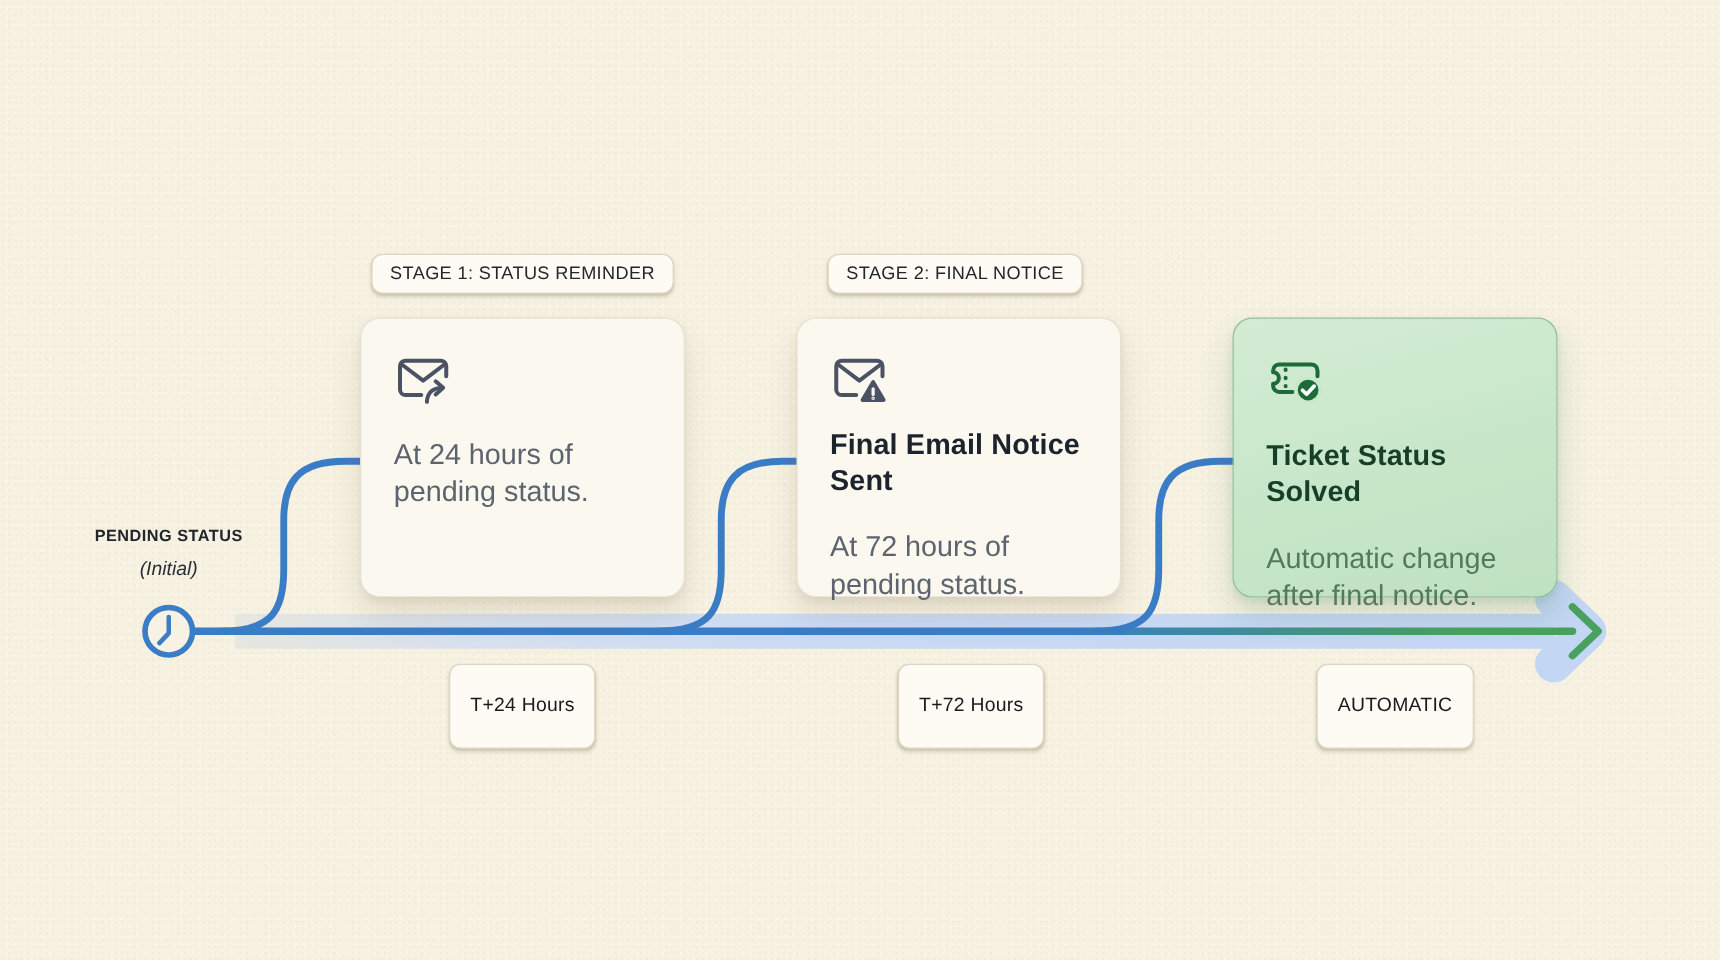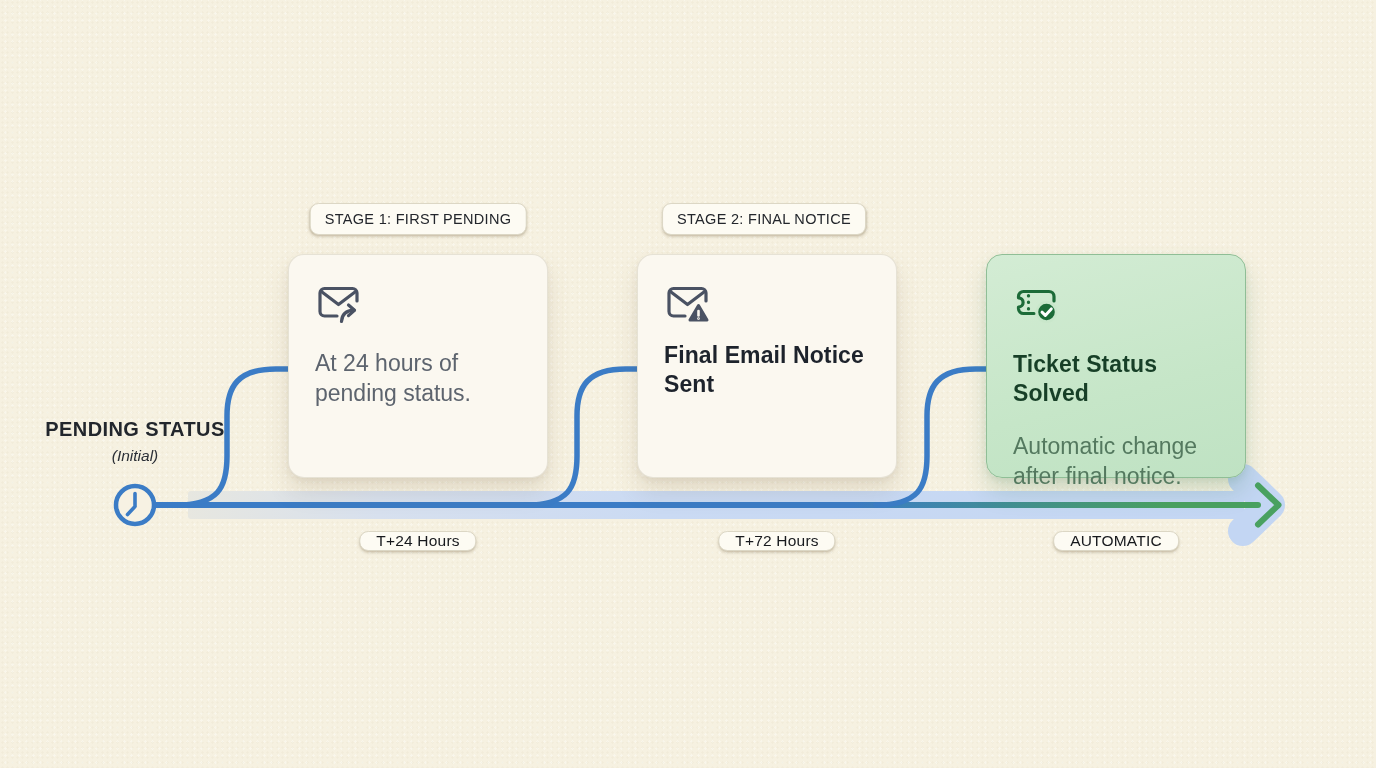--- a/index.html
+++ b/index.html
@@ -15,32 +15,32 @@
     background-position: 0 0, 2px 3px;
     overflow: hidden;
   }
   svg.lines { position:absolute; left:0; top:0; z-index:1; }
 
   
   .start-label {
     position:absolute; left:35px; top:418px; width:200px;
     text-align:center; z-index:2; color:#22262c;
   }
-  .start-label .l1 { font-size:20px; font-weight:600; letter-spacing:0.4px; line-height:22px; }
+  .start-label .l1 { font-size:13px; font-weight:600; letter-spacing:0.4px; line-height:22px; }
   .start-label .l2 { font-size:15.5px; font-weight:400; line-height:22px; margin-top:5px; color:#2b2f36;font-style:italic; }
 
   
   .chip {
     position:absolute; transform:translateX(-50%);
     background:#fdfbf3; border:1px solid #dcd7c5; border-radius:9px;
     box-shadow:0 2px 3px rgba(128,112,80,0.28), 0 1px 1px rgba(128,112,80,0.12);
     white-space:nowrap; z-index:3; color:#23262c;
   }
   .stage-badge { top:203px; padding:7px 14px; font-size:14.5px; font-weight:500; letter-spacing:0.3px; }
-  .time-pill  { top:531px; padding:0 16px; font-size:15.5px; font-weight:500; letter-spacing:0.2px; color:#17191d; }
+  .time-pill  { top:531px; padding:24px 16px; font-size:15.5px; font-weight:500; letter-spacing:0.2px; color:#17191d; }
 
   
   .stage-card {
     position:absolute; top:254px; width:260px; height:224px; box-sizing:border-box;
     background:#fbf8f0;
     border:1px solid rgba(125,110,75,0.16);
     border-radius:16px;
     box-shadow:0 14px 24px rgba(110,95,60,0.14), 0 3px 6px rgba(110,95,60,0.08);
     padding:25px 26px; z-index:2;
   }
@@ -99,21 +99,21 @@
       <circle cx="135" cy="505" r="19" fill="#f7f2e3" stroke="#3b7cc6" stroke-width="4.5"></circle>
       <path d="M135 506.5 V493.5 M135 506.5 L127.5 514.5" fill="none" stroke="#3b7cc6" stroke-width="3.6" stroke-linecap="round"></path>
     </g>
   </svg>
 
   <div class="start-label">
     <div class="l1">PENDING STATUS</div>
     <div class="l2">(Initial)</div>
   </div>
 
-  <div class="chip stage-badge" style="left:418px">STAGE 1: FIRST PENDING</div>
+  <div class="chip stage-badge" style="left:418px">STAGE 1: STATUS REMINDER</div>
   <div class="stage-card" style="left:288px">
     <div class="icon">
       <svg width="46" height="46" viewBox="0 0 46 46" fill="none" stroke="#4a5263" stroke-width="3.2" stroke-linecap="round" stroke-linejoin="round">
         <path d="M42 21 V13 a4.5 4.5 0 0 0 -4.5 -4.5 H9.5 A4.5 4.5 0 0 0 5 13 v18.5 a4.5 4.5 0 0 0 4.5 4.5 H22"></path>
         <path d="M7 12 L23.5 24.5 L40 12"></path>
         <path d="M26.5 41.5 c0.5 -8.5 5.5 -11 12.5 -11.3"></path>
         <path d="M33.5 25 l6 5.2 -6 5.4"></path>
       </svg>
     </div>
     <div class="card-desc">At 24 hours of pending status.</div>
@@ -125,20 +125,21 @@
     <div class="icon">
       <svg width="46" height="46" viewBox="0 0 46 46" fill="none" stroke="#4a5263" stroke-width="3.2" stroke-linecap="round" stroke-linejoin="round">
         <path d="M42 21 V13 a4.5 4.5 0 0 0 -4.5 -4.5 H9.5 A4.5 4.5 0 0 0 5 13 v18.5 a4.5 4.5 0 0 0 4.5 4.5 H21"></path>
         <path d="M7 12 L23.5 24.5 L40 12"></path>
         <path d="M34.5 25.5 L43 40 H26 Z" fill="#4a5263" stroke="#4a5263" stroke-width="3"></path>
         <path d="M34.5 31 v4.5" stroke="#fbf8f0" stroke-width="2.6"></path>
         <circle cx="34.5" cy="38.6" r="0.4" fill="#fbf8f0" stroke="#fbf8f0" stroke-width="2"></circle>
       </svg>
     </div>
     <div class="card-title">Final Email Notice Sent</div>
+    <div class="card-desc">At 72 hours of pending status.</div>
   </div>
   <div class="chip time-pill" style="left:777px">T+72 Hours</div>
 
   <div class="stage-card highlight" style="left:986px">
     <div class="icon">
       <svg width="46" height="46" viewBox="0 0 46 46" fill="none" stroke="#1c6b38" stroke-width="3.2" stroke-linecap="round" stroke-linejoin="round">
         <path d="M41 21 v-4.5 a5 5 0 0 0 -5 -5 H10.5 a5 5 0 0 0 -5 5 v1.3 a4.6 4.6 0 0 1 0 9.2 v1.5 a5 5 0 0 0 5 5 H21"></path>
         <path d="M15.5 15.5 V29" stroke-dasharray="0.4 6.2"></path>
         <circle cx="33.5" cy="32" r="9.6" fill="#1c6b38" stroke="#c9e7cb" stroke-width="2.6"></circle>
         <path d="M29 32.2 l3.3 3.2 6 -6.5" stroke="#ffffff" stroke-width="3"></path>

